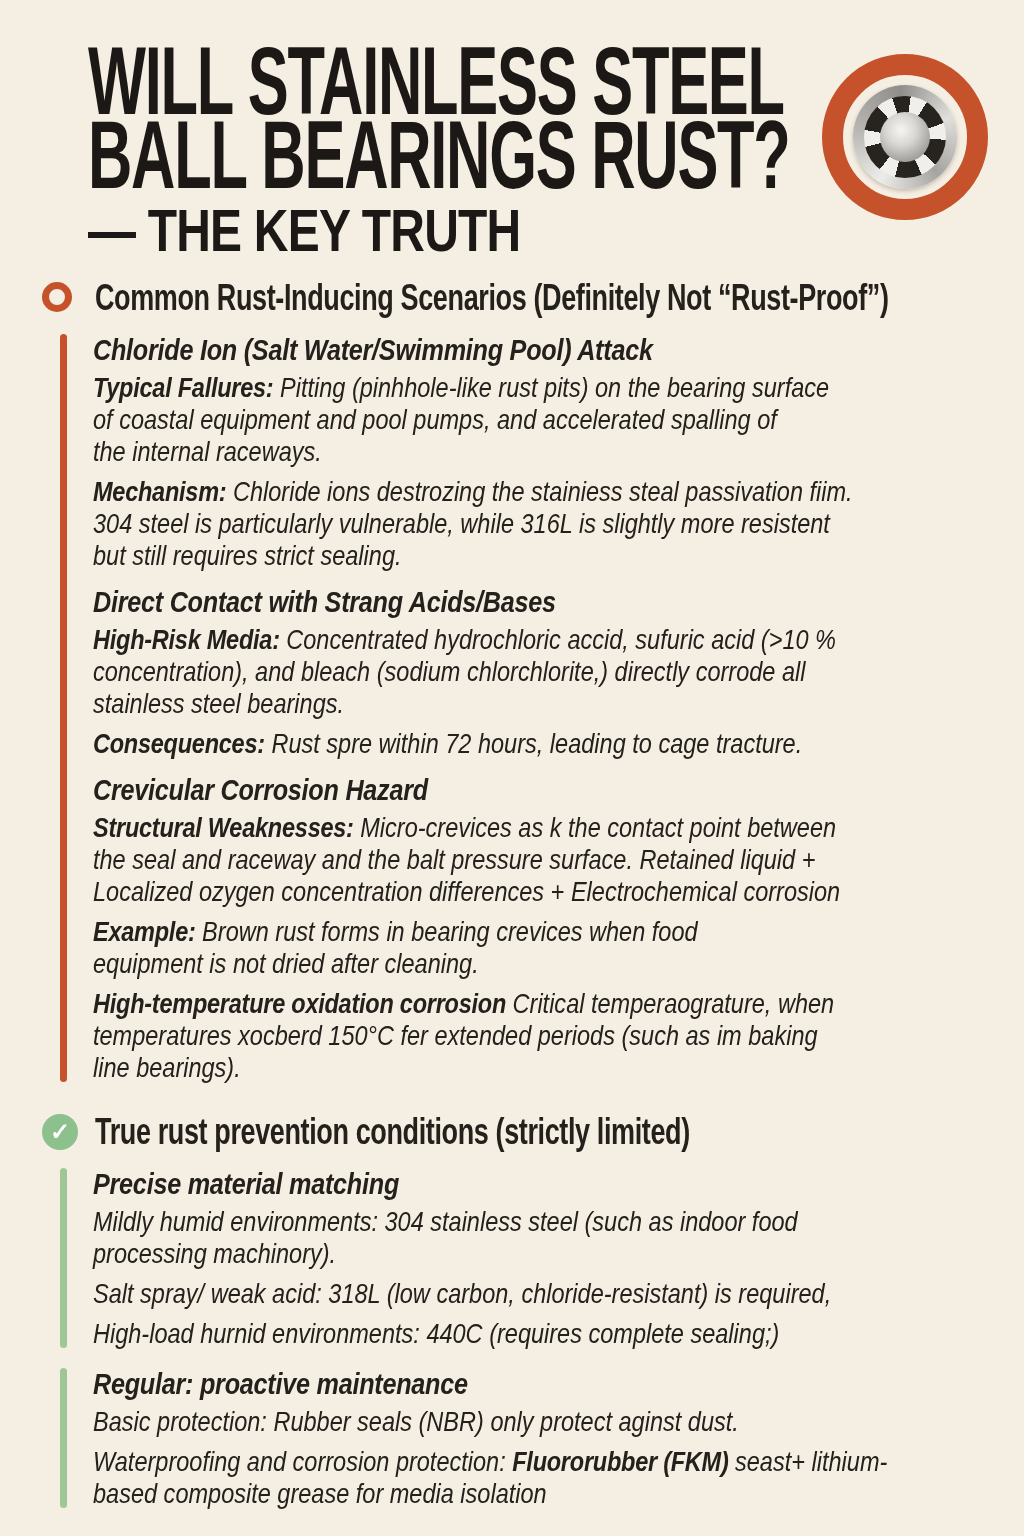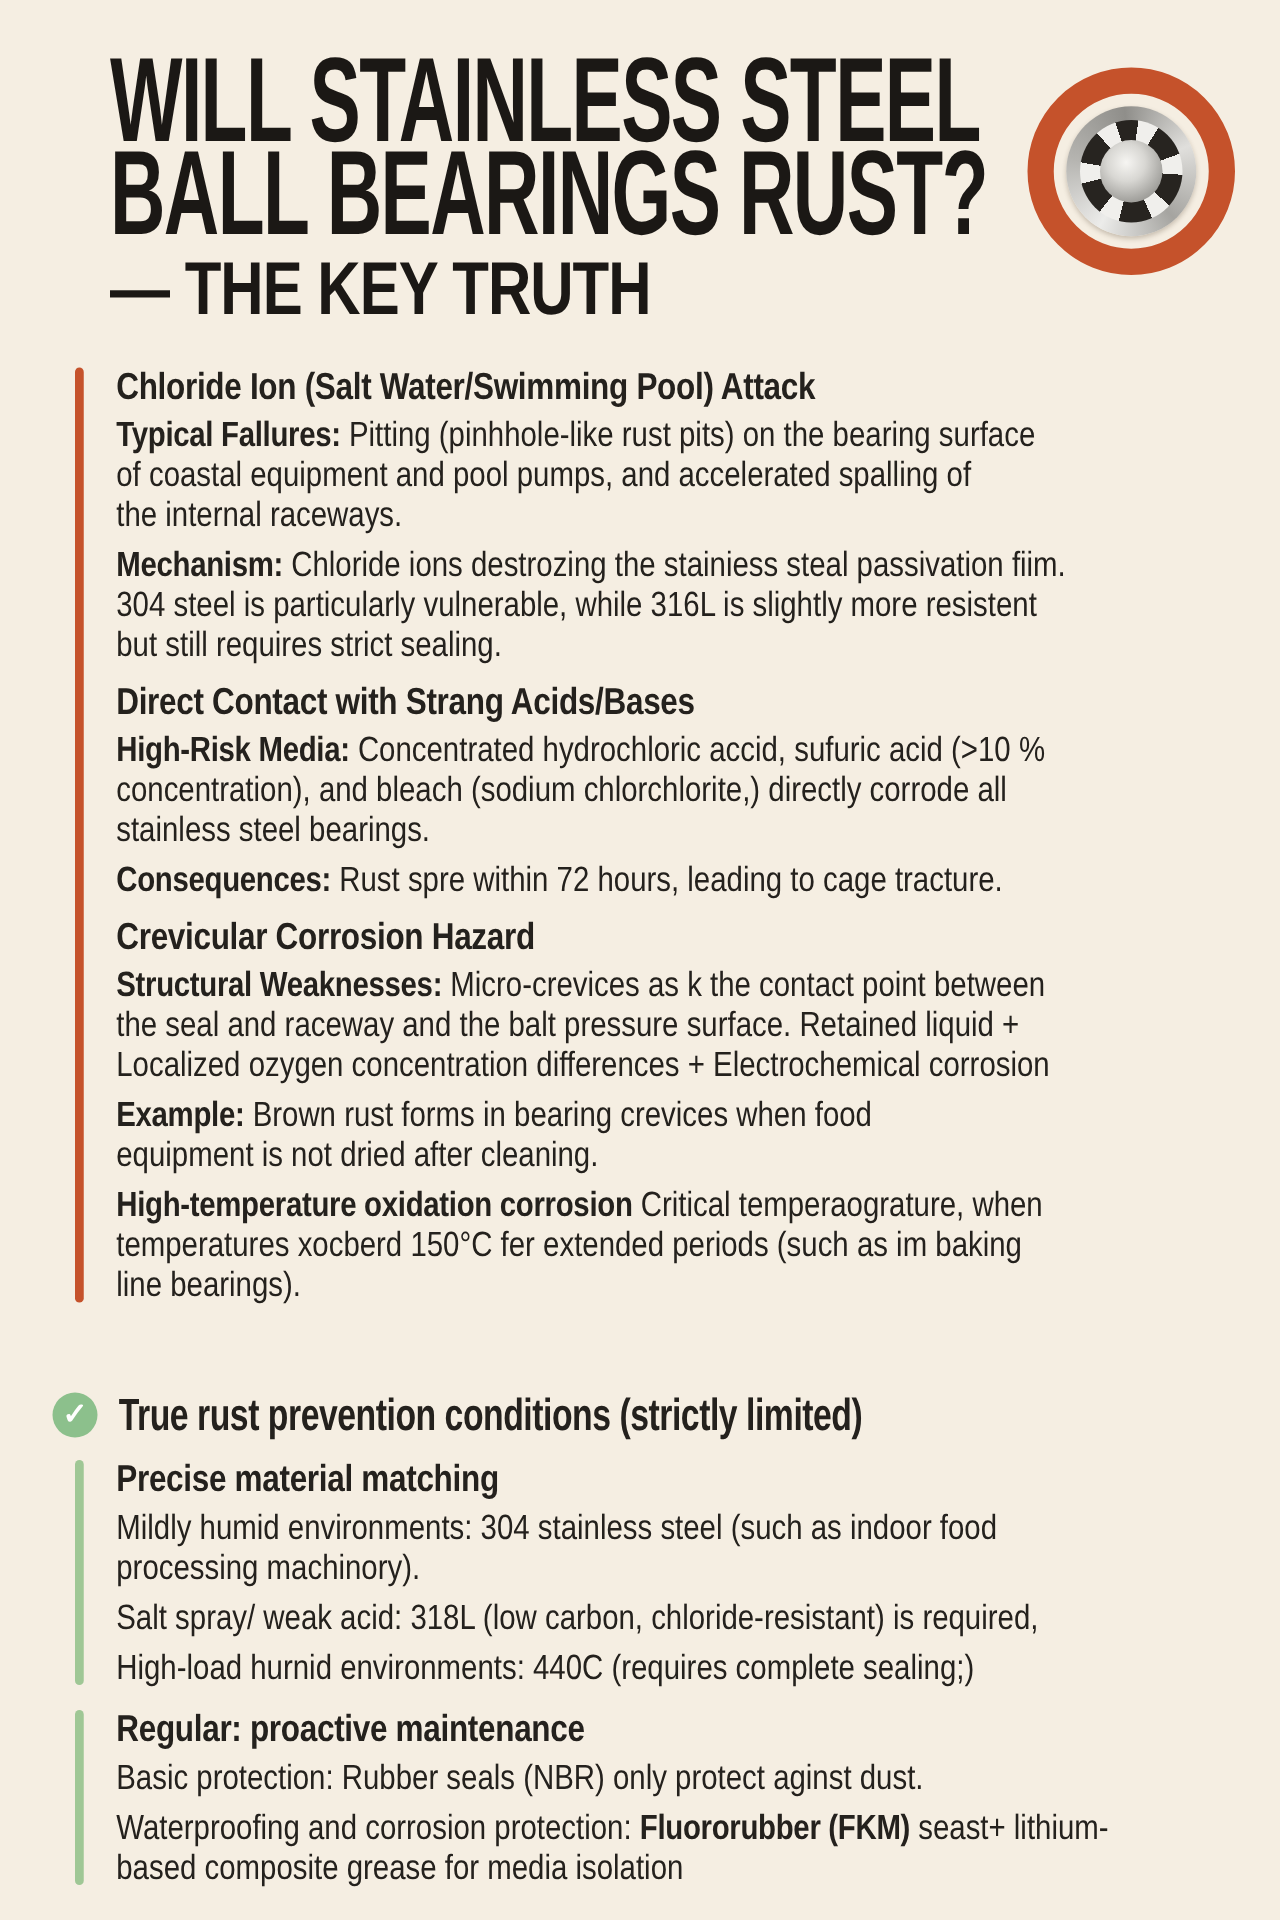--- a/index.html
+++ b/index.html
@@ -42,21 +42,21 @@
   .sec-header{position:relative;padding-left:55px;min-height:40px;}
   .sec-title{
     display:inline-block;font-weight:bold;font-size:36px;line-height:40px;letter-spacing:-.5px;
     white-space:nowrap;transform:scaleX(.75);transform-origin:0 0;width:1250px;color:#24211D;
   }
   .ring-bullet{position:absolute;left:2px;top:4px;width:30px;height:30px;border-radius:50%;
     border:7px solid var(--orange);background:transparent;}
   .check-bullet{position:absolute;left:2px;top:2px;width:36px;height:36px;border-radius:50%;
     background:var(--green);color:#fff;font-weight:bold;font-size:24px;line-height:36px;text-align:center;}
   .groups{margin-top:14px;padding-left:53px;}
-  .group{position:relative;margin-bottom:16px;}
+  .group{position:relative;margin-bottom:16px;font-style:italic;}
   .group::before{content:"";position:absolute;left:-33px;top:2px;bottom:2px;width:7px;border-radius:4px;}
   #sec-rust .group::before{background:var(--orange);}
   #sec-prevention .group::before{background:var(--greenbar);}
   
   .para,.subheading{
     width:1160px;white-space:pre-line;transform:scaleX(.84);transform-origin:0 0;color:#24211D;
   }
   .para{font-size:28px;line-height:32px;margin:0 0 8px 0;}
   .subheading{font-size:30px;line-height:36px;font-weight:bold;margin:12px 0 4px 0;letter-spacing:-.3px;}
   .group > :first-child{margin-top:0;}
@@ -73,20 +73,24 @@
 </div>
 
 <div class="bearing">
   <div class="bearing-photo">
     <div class="bearing-race"></div>
     <div class="bearing-hub"></div>
   </div>
 </div>
 
 <div class="section" id="sec-rust">
+  <div class="sec-header">
+    <span class="ring-bullet"></span>
+    <span class="sec-title">Common Rust-Inducing Scenarios (Definitely Not “Rust-Proof”)</span>
+  </div>
   <div class="groups">
       <div class="group">
         <div class="subheading"><span class="seg bold">Chloride Ion (Salt Water/Swimming Pool) Attack</span></div>
         <div class="para"><span class="seg bold">Typical Fallures:</span><span class="seg"> Pitting (pinhhole-like rust pits) on the bearing surface
 of coastal equipment and pool pumps, and accelerated spalling of
 the internal raceways.</span></div>
         <div class="para"><span class="seg bold">Mechanism:</span><span class="seg"> Chloride ions destrozing the stainiess steal passivation fiim.
 304 steel is particularly vulnerable, while 316L is slightly more resistent
 but still requires strict sealing.</span></div>
         <div class="subheading"><span class="seg bold">Direct Contact with Strang Acids/Bases</span></div>

